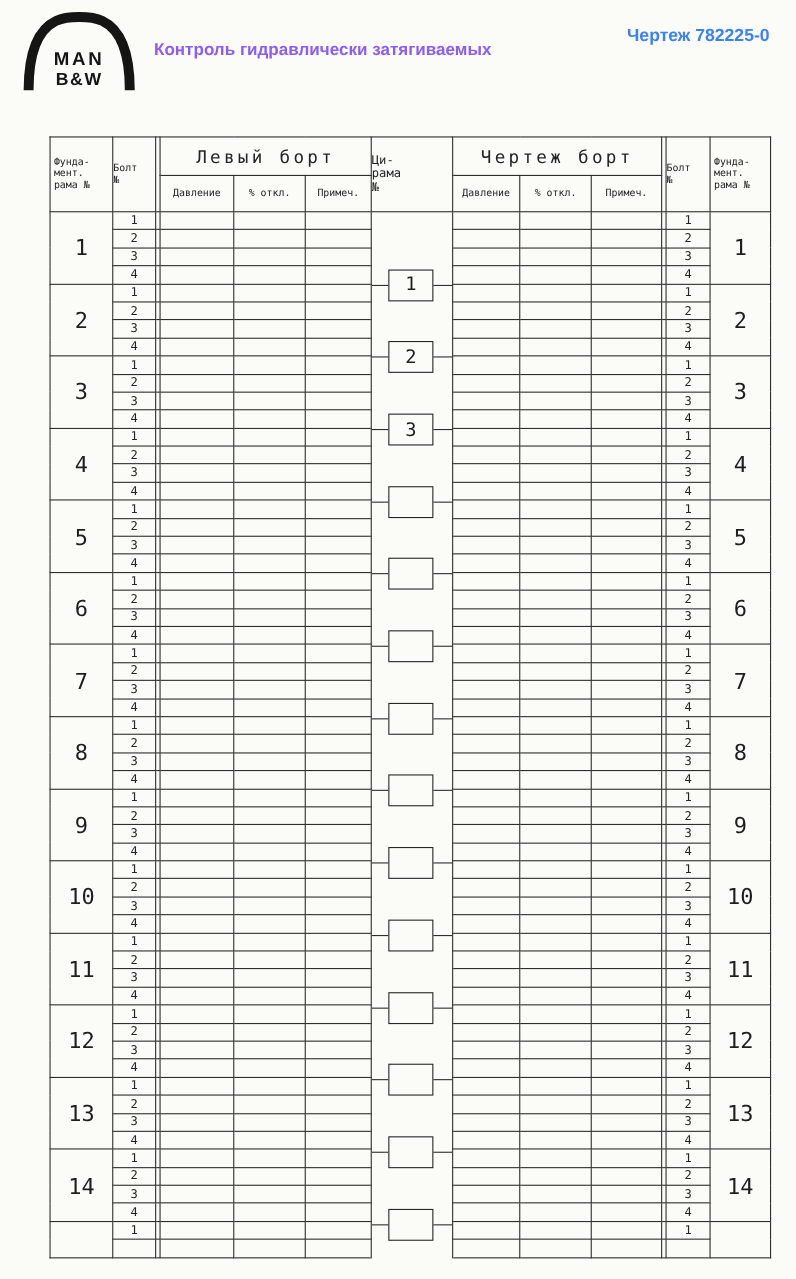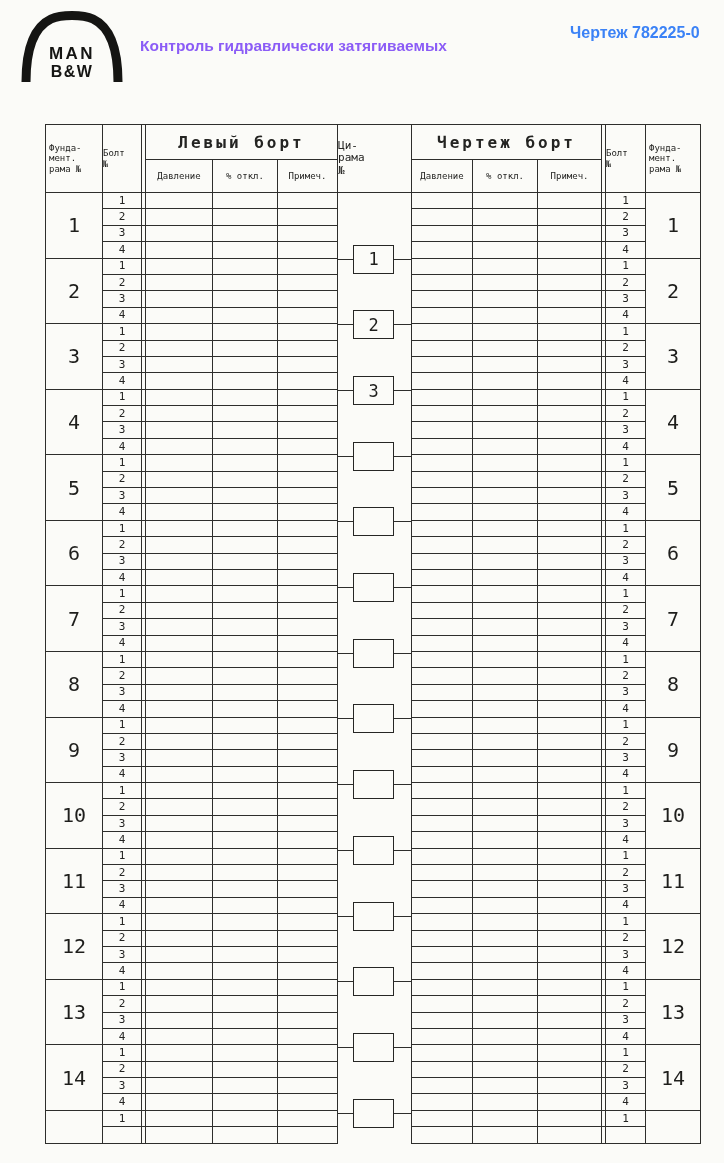--- a/index.html
+++ b/index.html
@@ -30,21 +30,21 @@
     border-collapse:collapse;table-layout:fixed;margin-top:16px;
   }
   .bolt-table th,.bolt-table td{
     border:1px solid #2e2e2c;padding:0;margin:0;
     font-family:"DejaVu Sans Mono", monospace;color:#242422;
     overflow:hidden;vertical-align:middle;
   }
   .bolt-table thead tr.hrow1 th{height:34px;}
   .bolt-table thead tr.hrow2 th{height:32px;}
   th.group-h{
-    font-size:16px;font-weight:bold;letter-spacing:3px;text-align:center;
+    font-size:16px;font-weight:normal;letter-spacing:3px;text-align:center;
   }
   th.small-h{font-size:9px;font-weight:normal;line-height:10.5px;text-align:left;}
   th.small-h.left-pad{text-align:left;padding-left:3px;}
   th.cyl-h{font-size:11px;line-height:12.5px;font-weight:normal;text-align:left;}
   th.sub-h{font-size:9px;font-weight:normal;letter-spacing:0px;}
   td.frame-cell{
     font-size:20px;text-align:center;font-weight:normal;color:#1e1e1c;
   }
   td.bolt-cell{font-size:11px;text-align:center;line-height:10px;}
   td.data-cell{background:transparent;}

